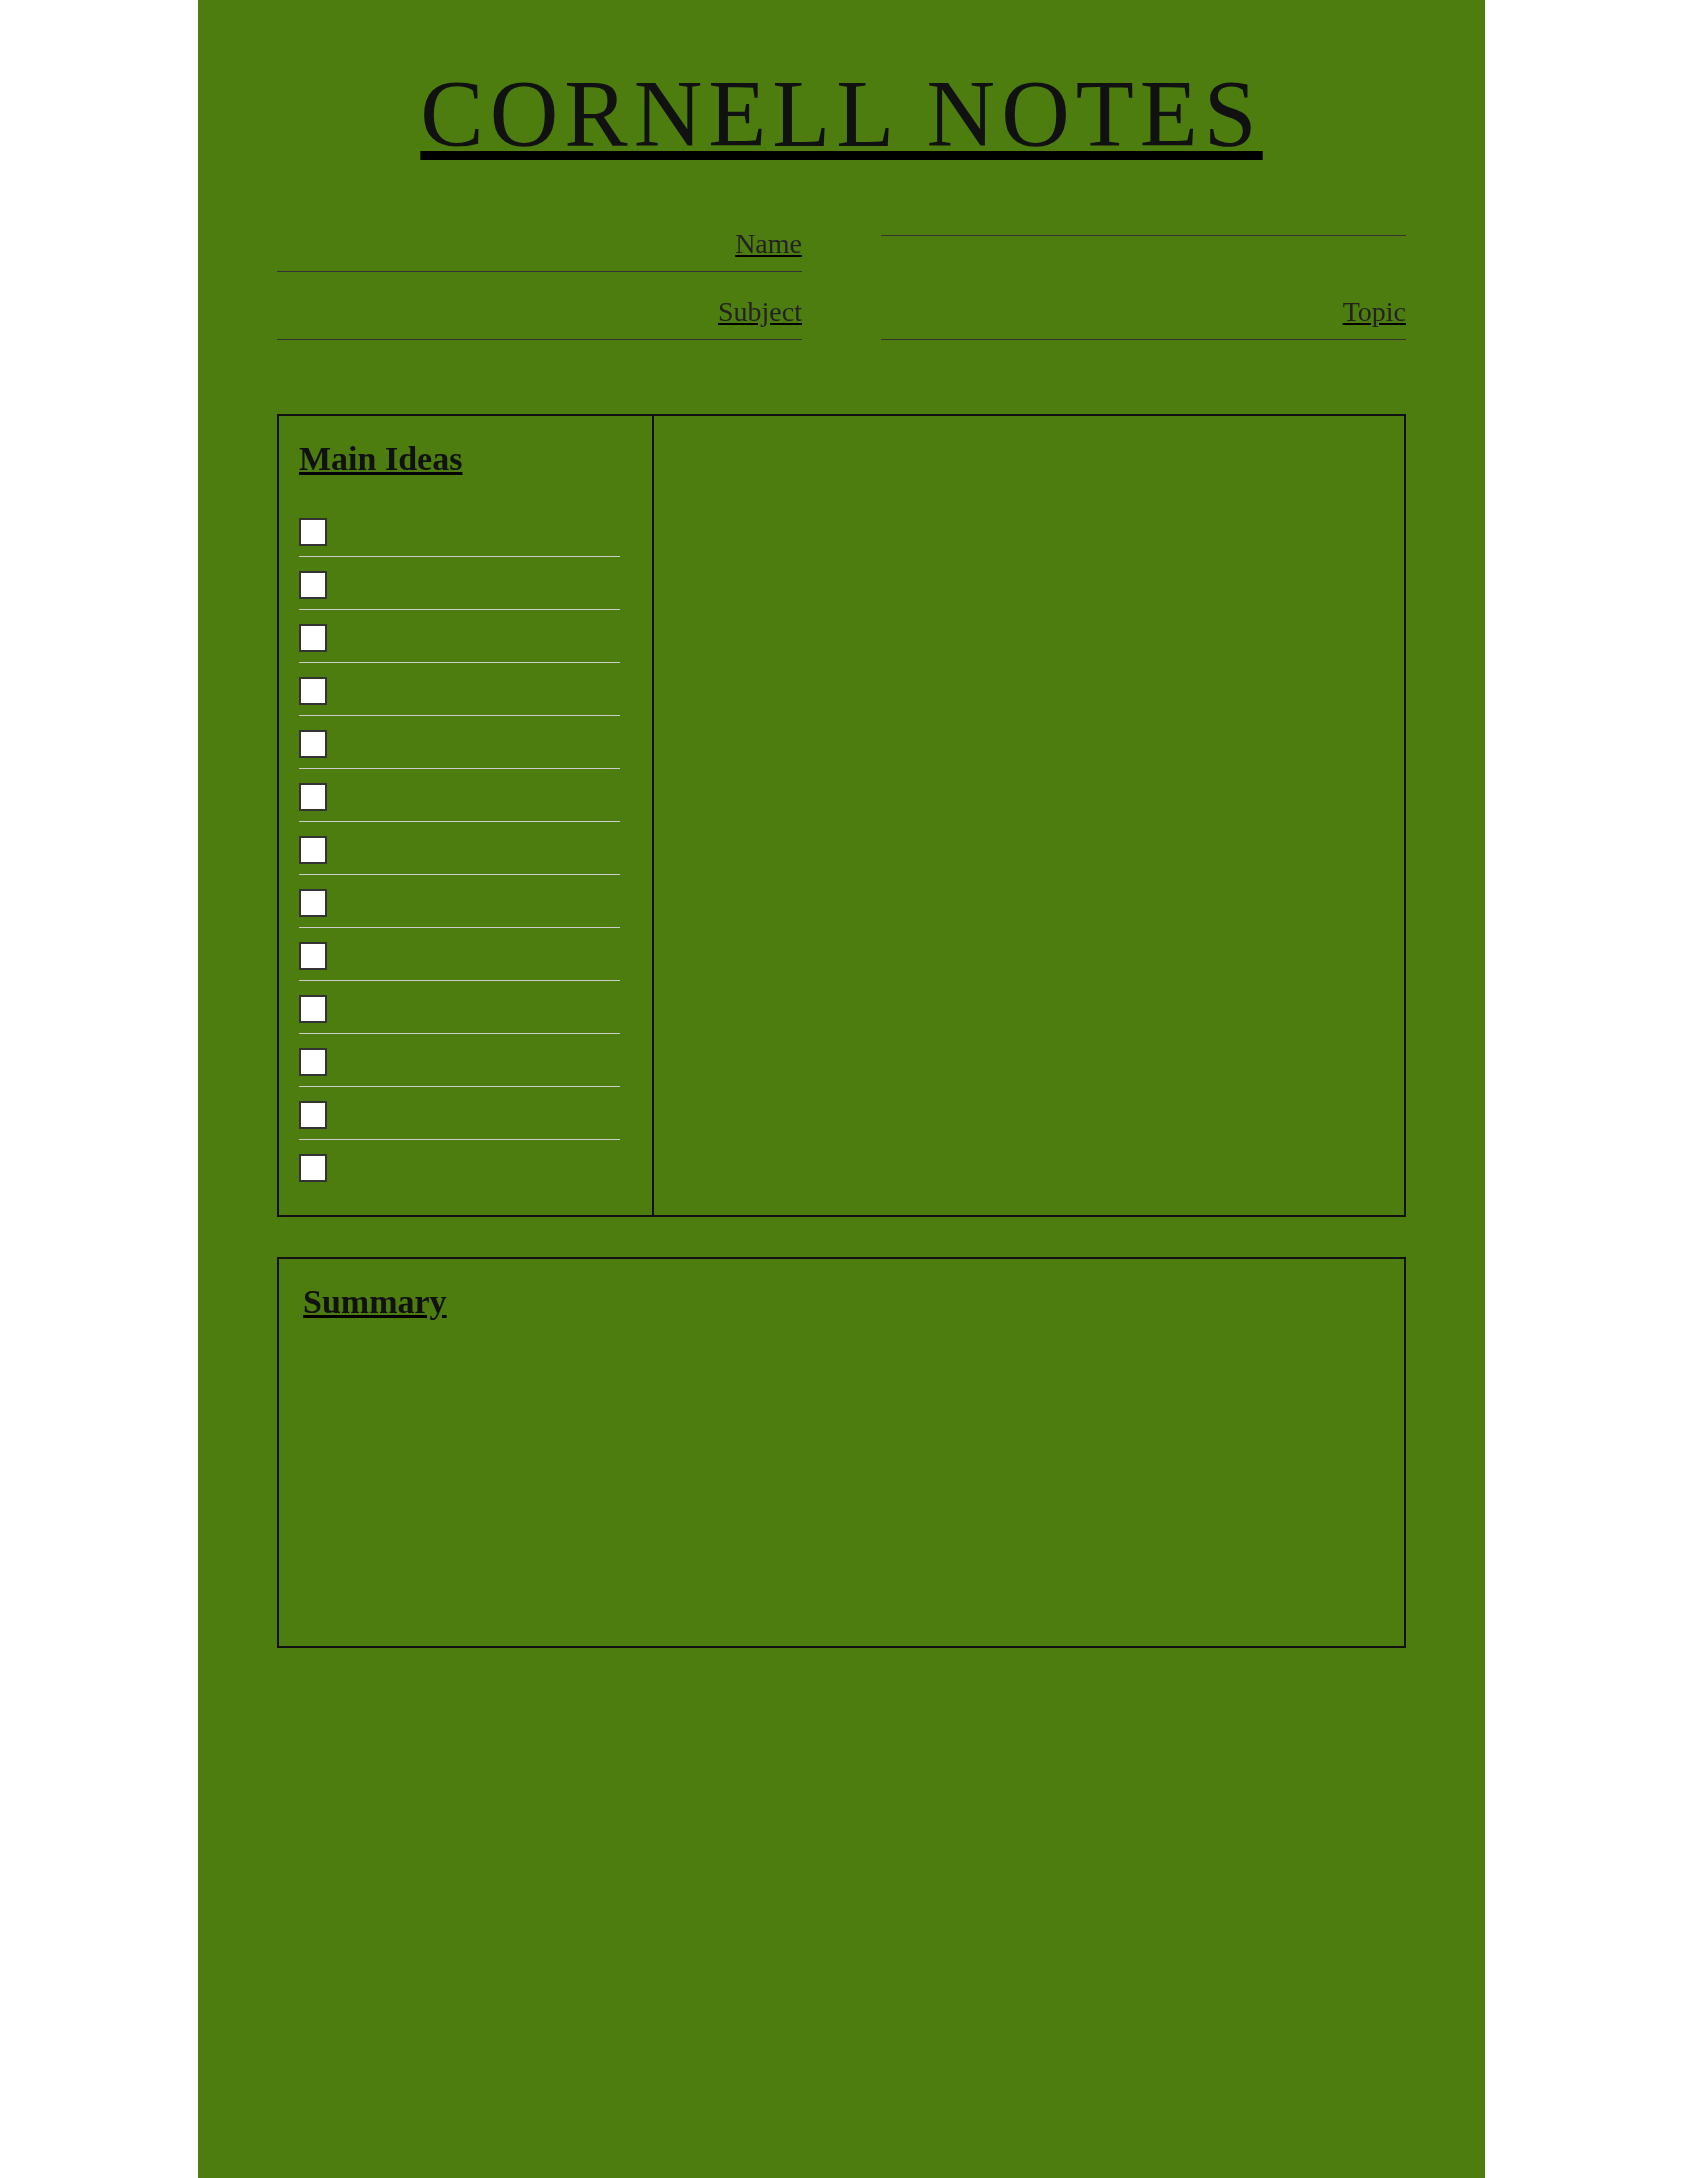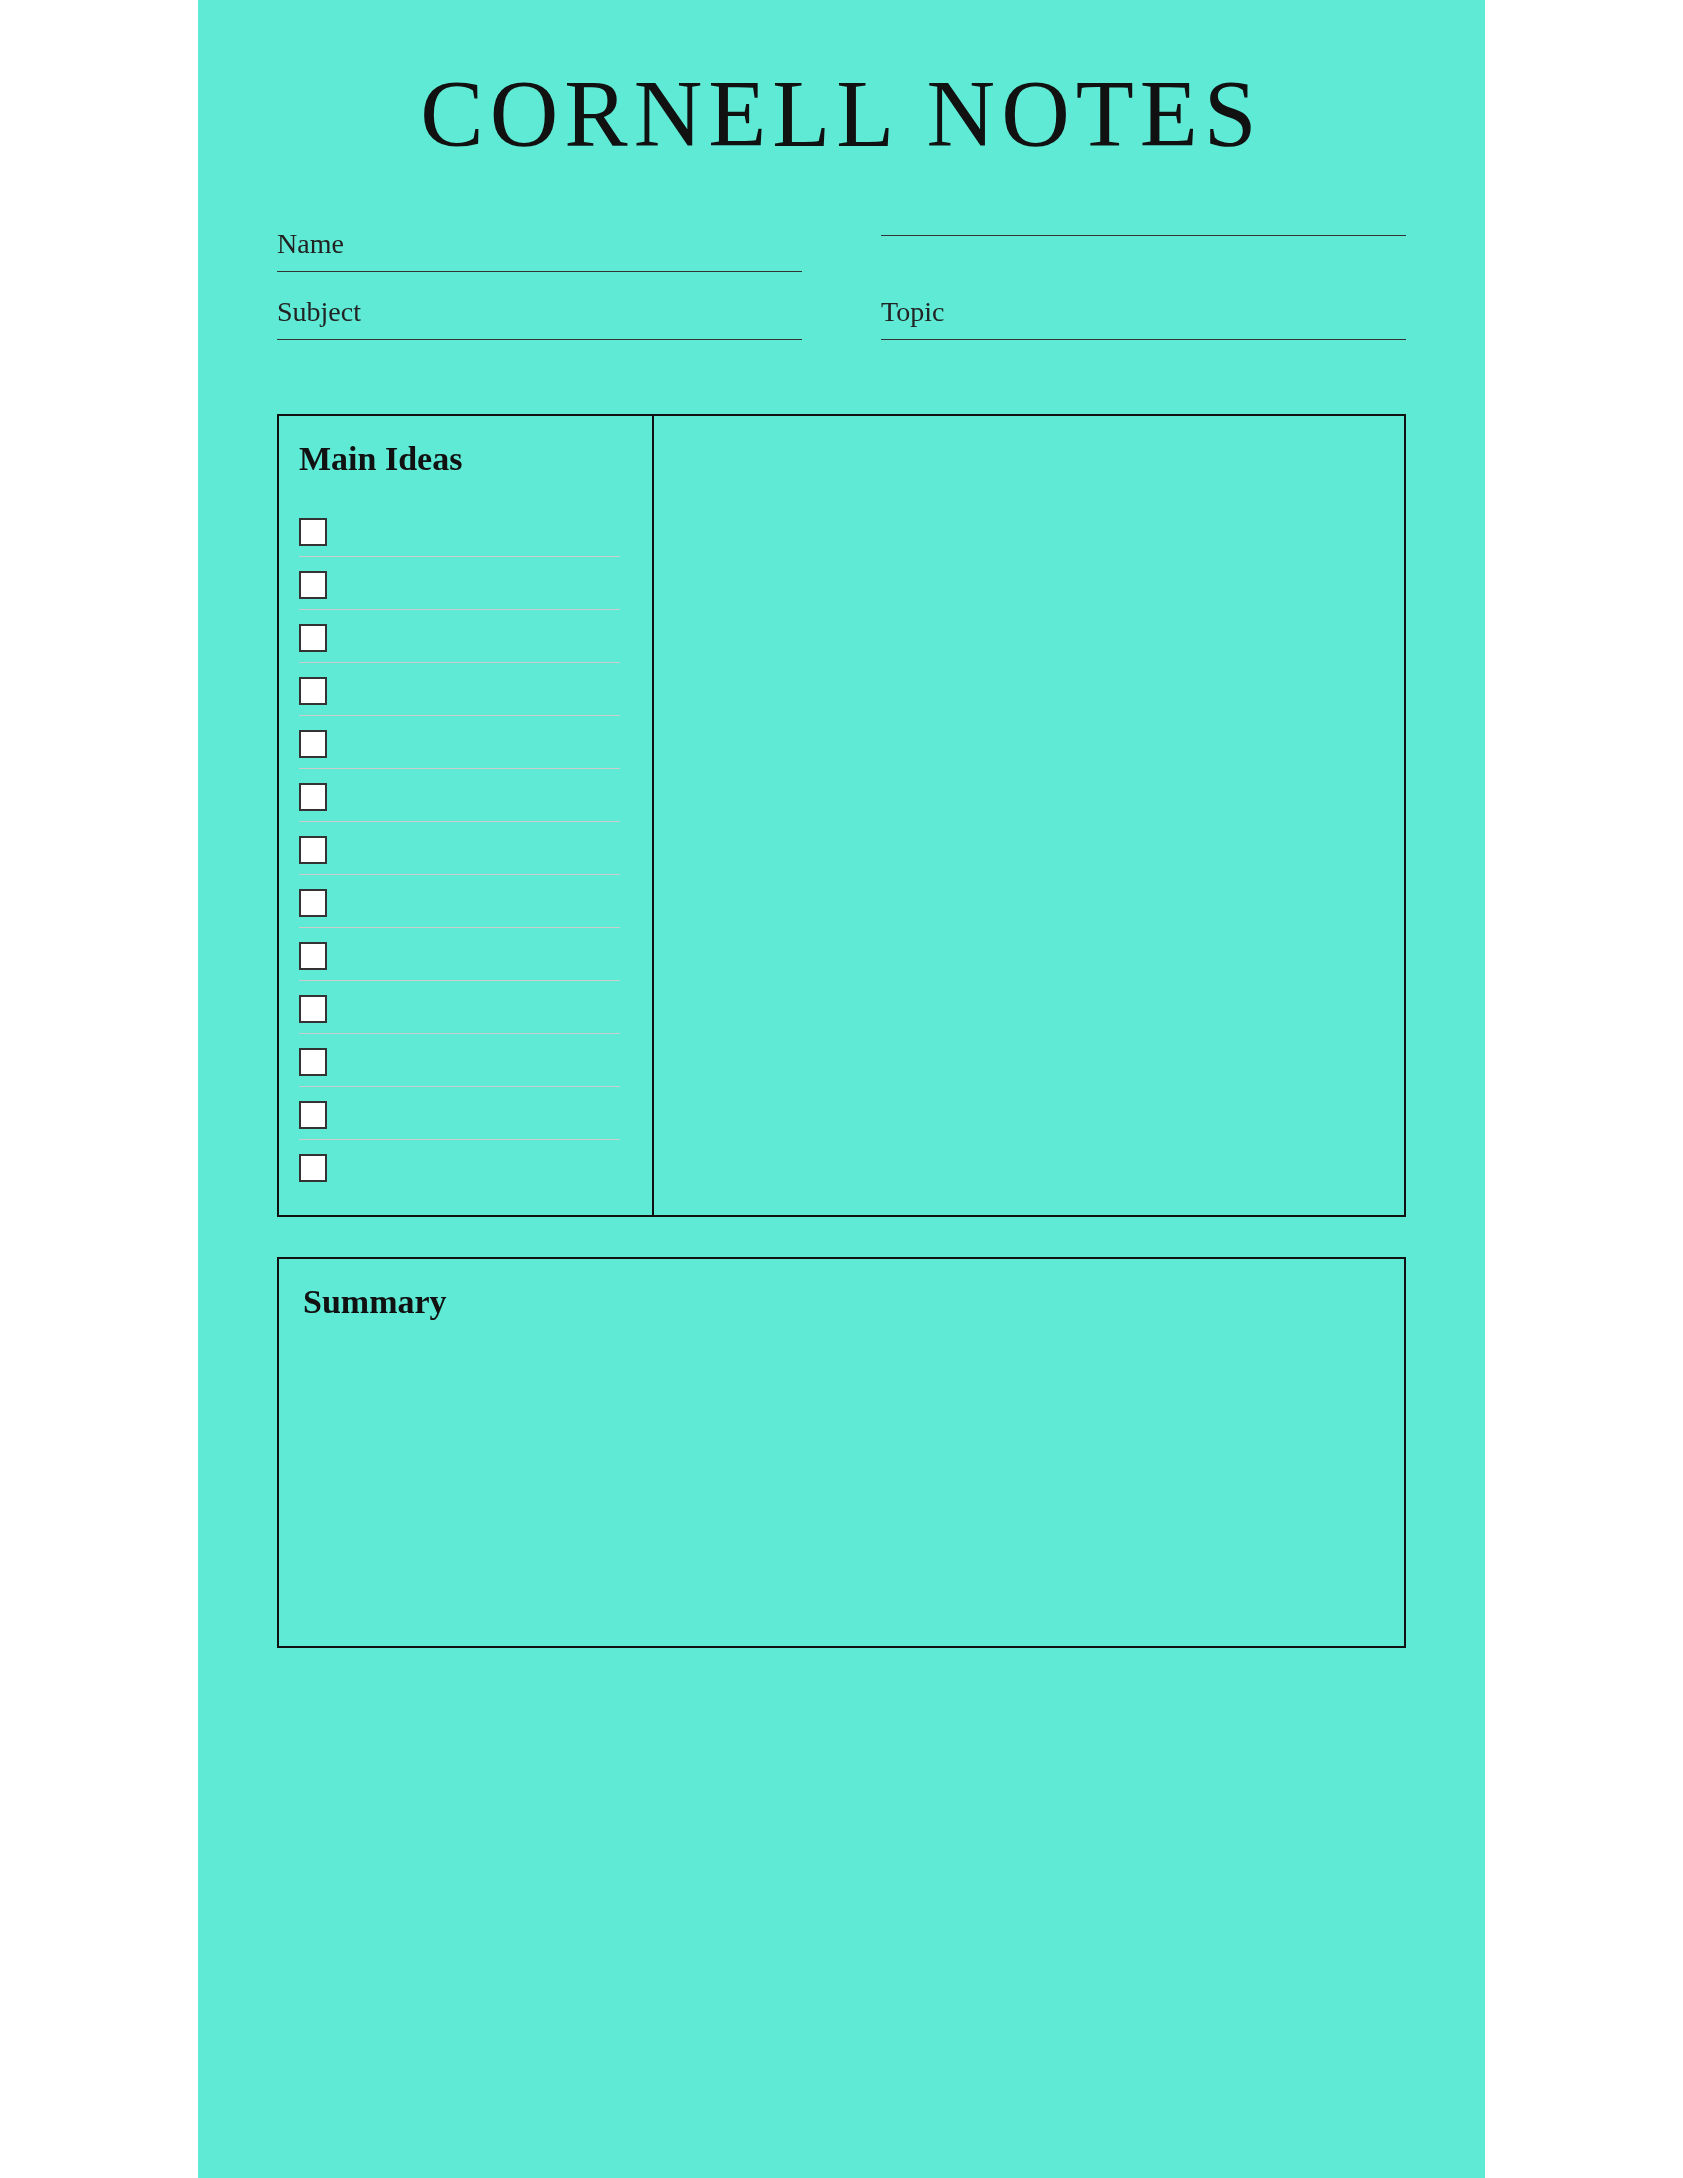--- a/index.html
+++ b/index.html
@@ -14,22 +14,23 @@
       width: 1683px;
       min-height: 2178px;
       display: flex;
       justify-content: center;
       align-items: flex-start;
     }
 
     .page {
       width: 1287px;
       min-height: 2178px;
-      background: #5eead4;
+      background: #4d7c0f;
       padding: 59px 79px 79px 79px;
+      text-decoration: underline;
     }
 
     .page-title {
       text-align: center;
       font-family: 'Palatino Linotype', 'Book Antiqua', Palatino, serif;
       font-size: 95px;
       font-weight: 400;
       letter-spacing: 6px;
       text-transform: uppercase;
       margin-bottom: 59px;
@@ -49,20 +50,21 @@
       gap: 0;
       margin-bottom: 24px;
     }
 
     .field-label {
       font-size: 28px;
       color: #222222;
       font-family: Georgia, serif;
       font-weight: 400;
       margin-bottom: 4px;
+      text-align: right;
     }
 
     .field-line {
       border: none;
       border-bottom: 1.5px solid #333333;
       height: 8px;
       width: 100%;
     }
 
     .main-section {

